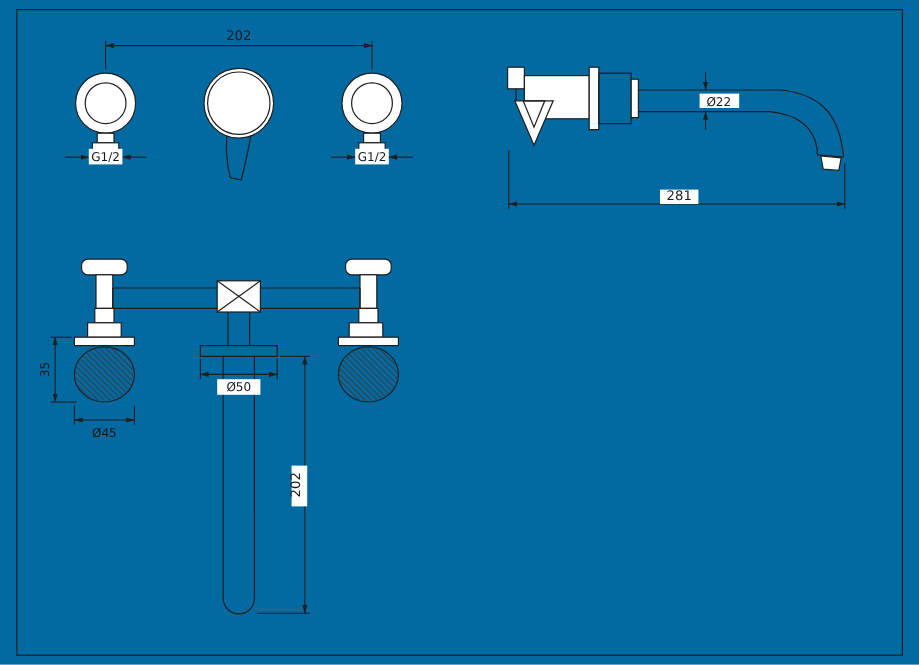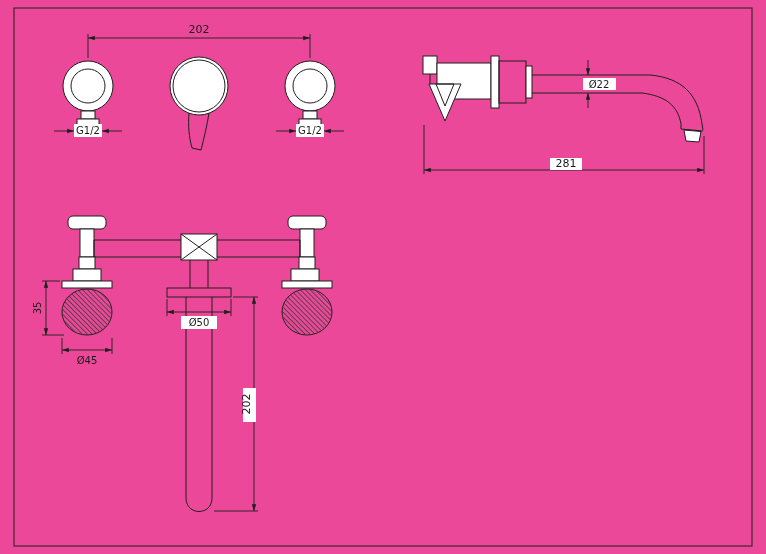--- a/index.html
+++ b/index.html
@@ -1,19 +1,19 @@
 <!DOCTYPE html>
 <html><head>
 <meta charset="utf-8">
 <style>
   html,body{margin:0;padding:0;background:#fff;}
   .canvas{
     position:relative;
     width:766px;height:554px;
-    background:#ec4899;
+    background:#0369a1;
     font-family:"DejaVu Sans", sans-serif;
   }
   svg{display:block;}
   svg text{
     font-family:"DejaVu Sans", sans-serif;
     font-size:11px;
     fill:#1a1a1a;
   }
   svg text.small{font-size:10px;}
   .ln{stroke:#1f1f1f;stroke-width:1;fill:none;}

